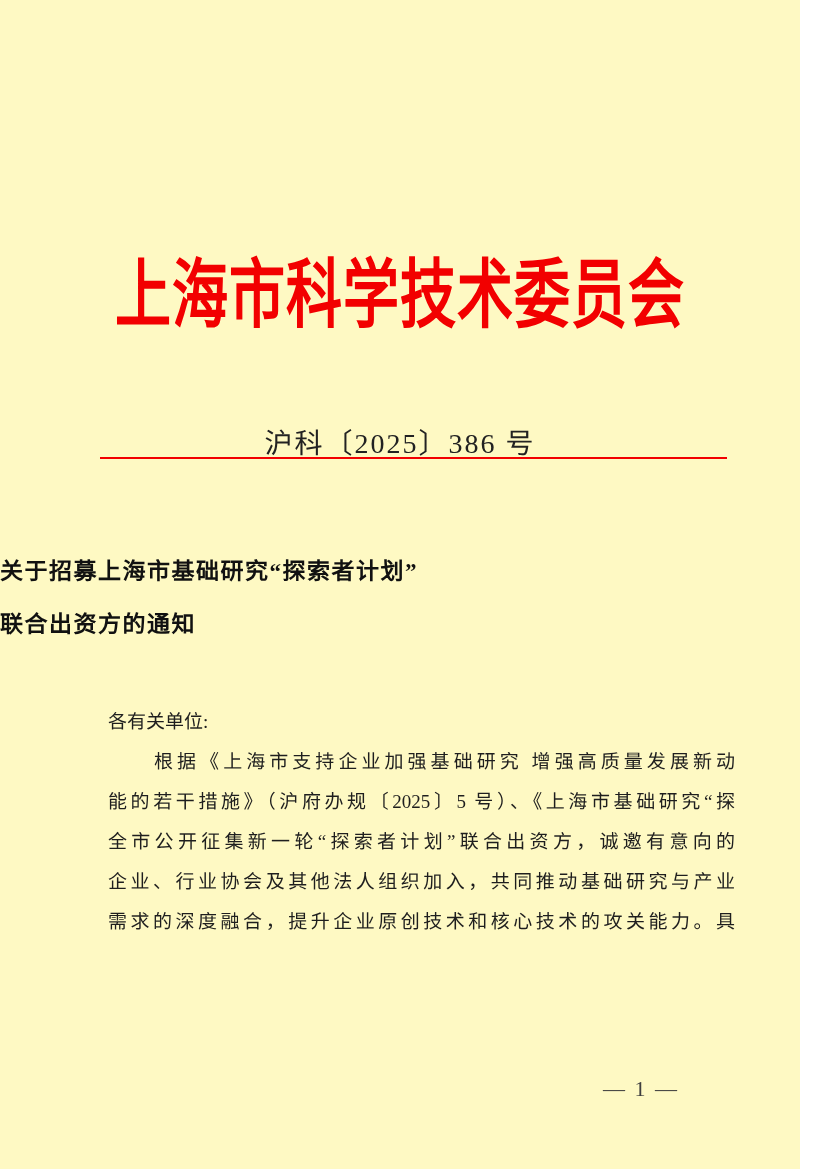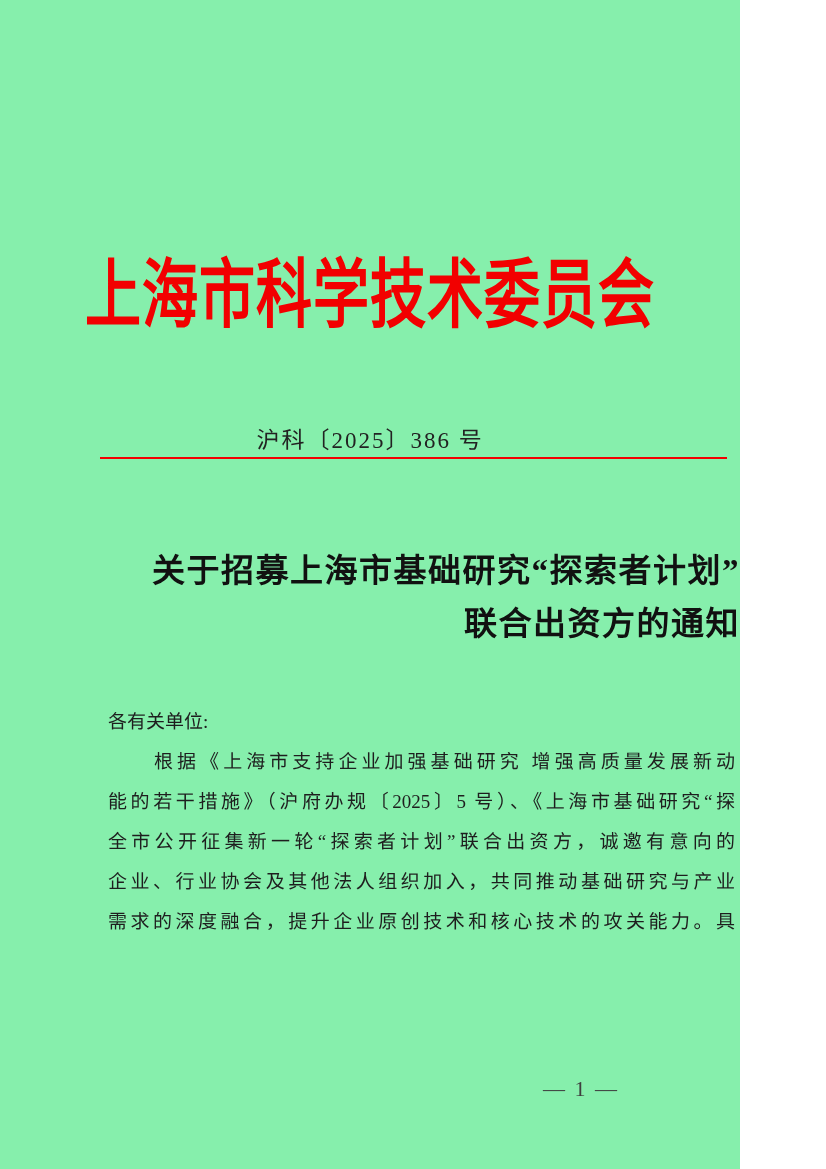--- a/index.html
+++ b/index.html
@@ -2,59 +2,59 @@
 <html lang="zh-CN" style="--red: #f20000; --ink: #1e1e1e;"><head>
 <meta charset="utf-8">
 <style>
   :root{
     --red: #f20000;
     --ink: #1e1e1e;
   }
   html,body{margin:0;padding:0;background:#ffffff;}
   .page{
     position:relative;
-    width:740px;
+    width:800px;
     height:1169px;
-    background:#86efac;
+    background:#fef9c3;
     font-family:"Liberation Serif","DejaVu Serif",serif;
     overflow:hidden;
   }
   .agency-title{
     position:absolute;
     top:258px;left:0;right:0;
     text-align:center;
     font-size:56px;
     font-weight:bold;
     color:var(--red);
     letter-spacing:1px;
     white-space:nowrap;
     line-height:1;
     transform:scaleY(1.35);
     transform-origin:50% 0;
   }
   .doc-number{
     position:absolute;
     top:427px;left:0;right:0;
     text-align:center;
-    font-size:23px;
+    font-size:28px;
     color:#222222;
     letter-spacing:2px;
     line-height:1.2;
   }
   .red-line{
     position:absolute;
     top:457px;left:100px;
     width:627px;height:2px;
     background:var(--red);
   }
   .notice-title{
     position:absolute;
     top:545px;left:0;right:0;
-    text-align:right;
-    font-size:33px;
+    text-align:left;
+    font-size:23px;
     font-weight:bold;
     color:#111111;
     line-height:53px;
     letter-spacing:1.5px;
   }
   .body-block{
     position:absolute;
     top:702px;left:108px;
     width:627px;
     font-size:19px;

